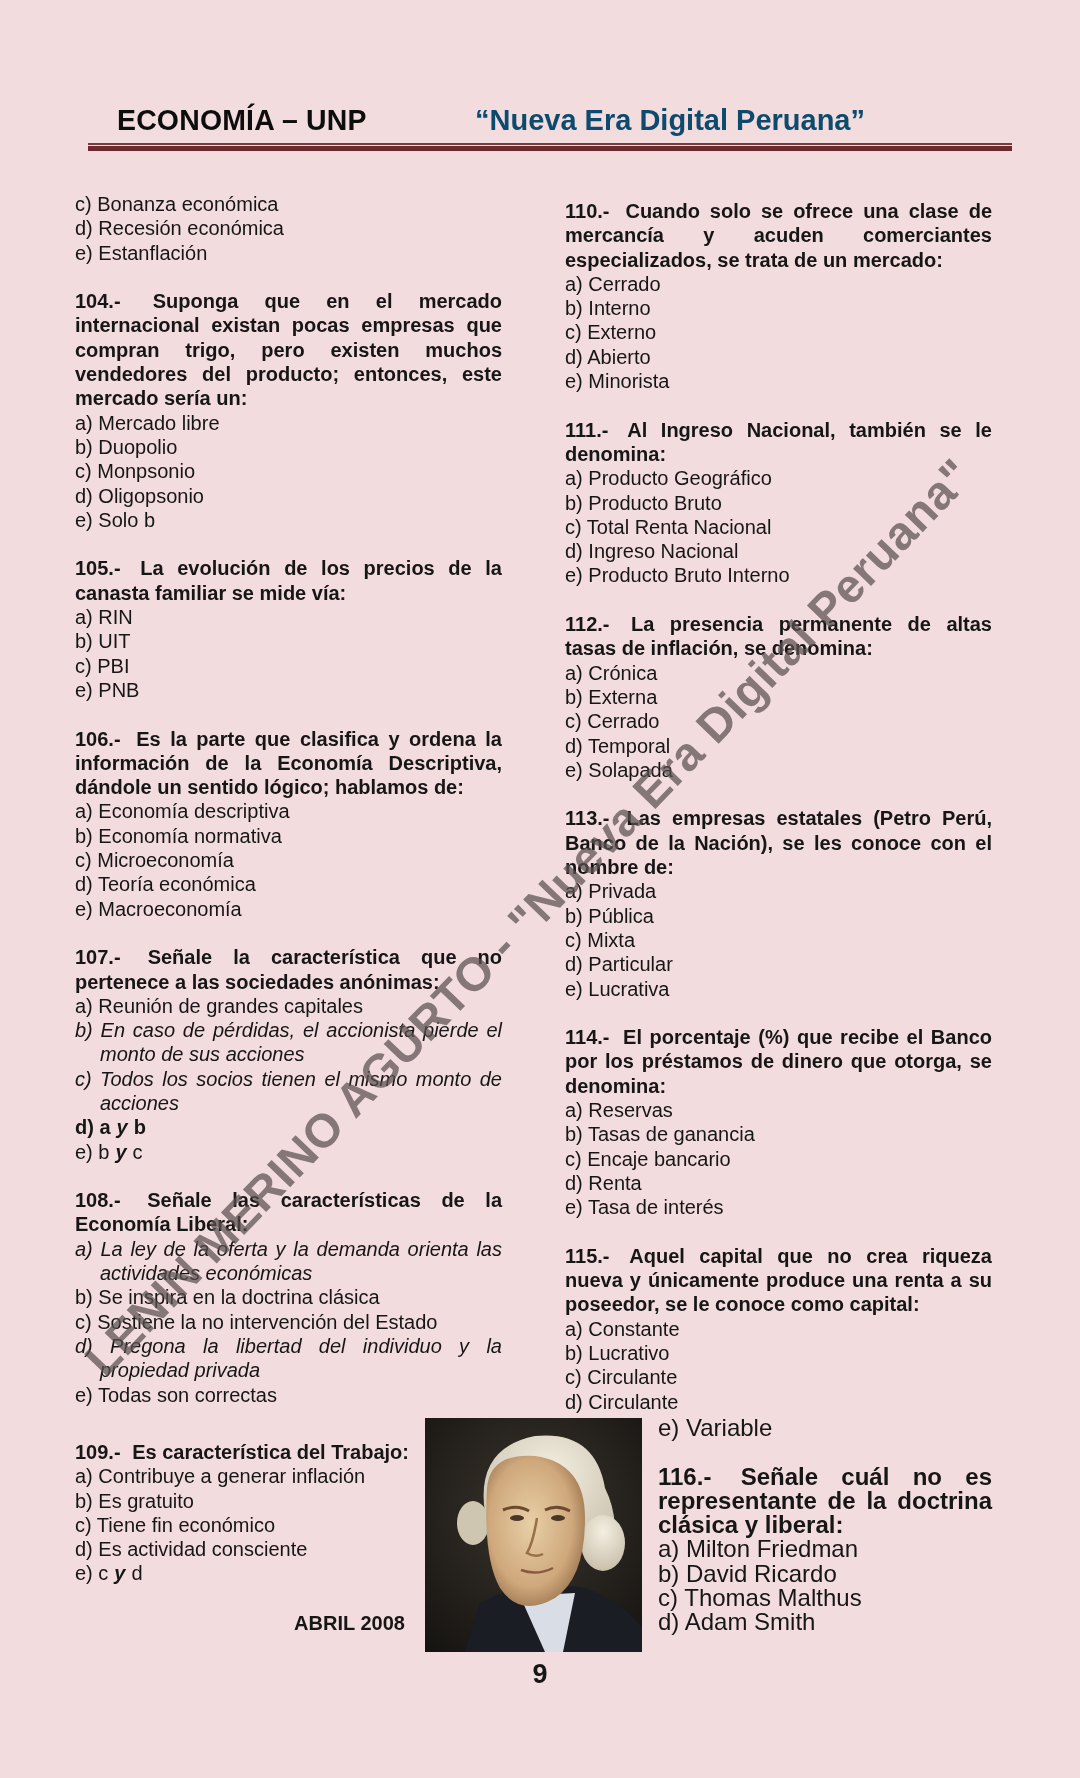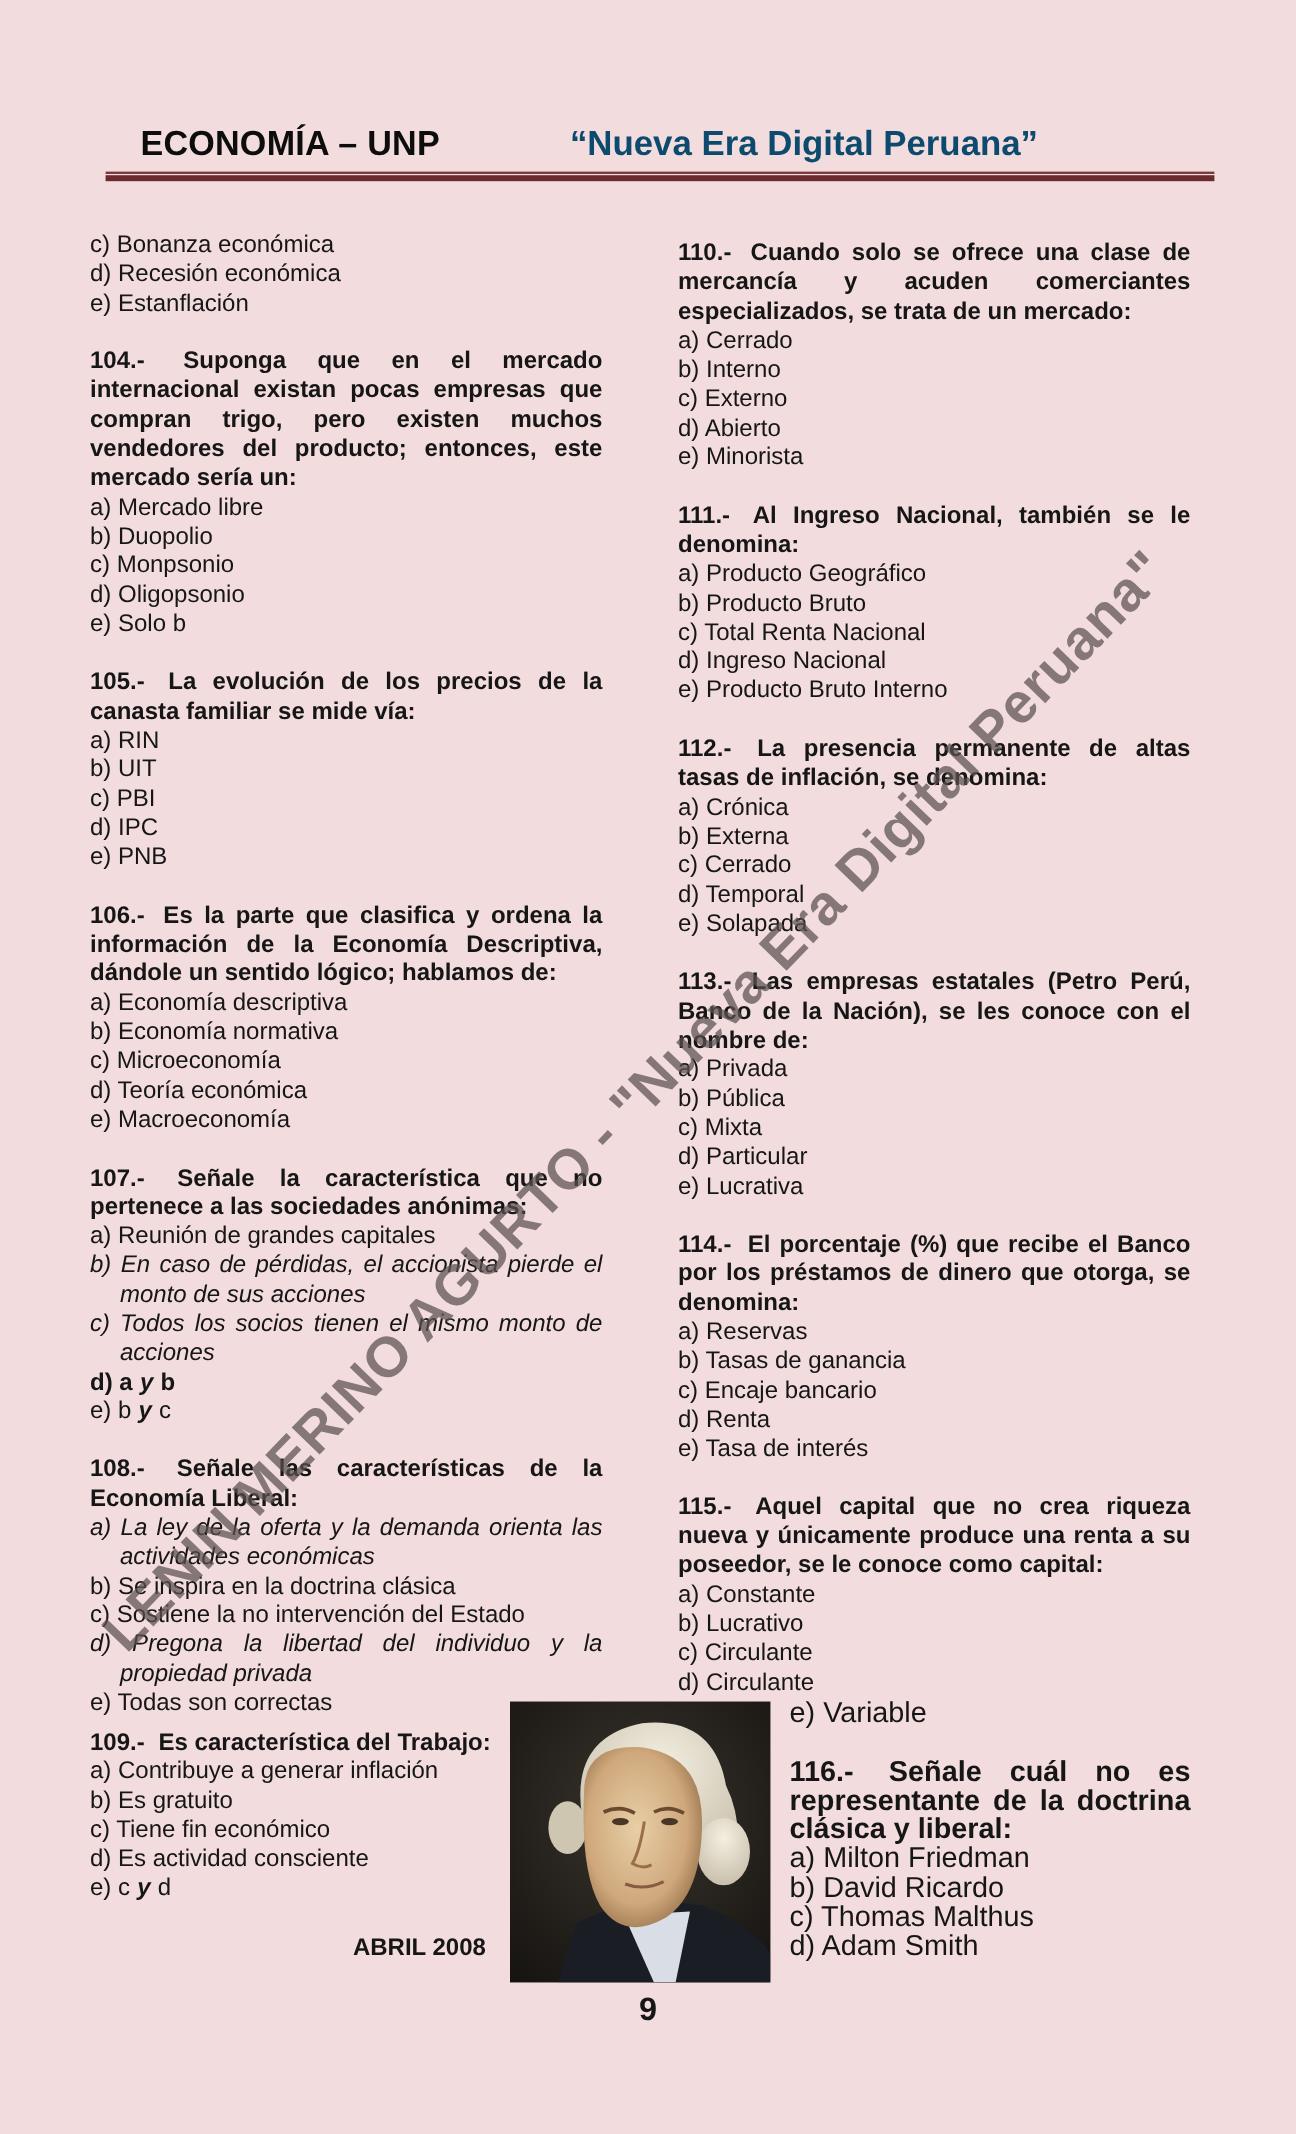--- a/index.html
+++ b/index.html
@@ -74,21 +74,20 @@
     <div class="opt">c) Monpsonio</div>
     <div class="opt">d) Oligopsonio</div>
     <div class="opt">e) Solo b</div>
   </div>
 
   <div class="q">
     <div class="stem"><span class="num">105.-</span> <span>La evolución de los precios de la canasta familiar se mide vía:</span></div>
     <div class="opt">a) RIN</div>
     <div class="opt">b) UIT</div>
     <div class="opt">c) PBI</div>
-    <div class="opt">d) IPC</div>
     <div class="opt">e) PNB</div>
   </div>
 
   <div class="q">
     <div class="stem"><span class="num">106.-</span> <span>Es la parte que clasifica y ordena la información de la Economía Descriptiva, dándole un sentido lógico; hablamos de:</span></div>
     <div class="opt">a) Economía descriptiva</div>
     <div class="opt">b) Economía normativa</div>
     <div class="opt">c) Microeconomía</div>
     <div class="opt">d) Teoría económica</div>
     <div class="opt">e) Macroeconomía</div>

